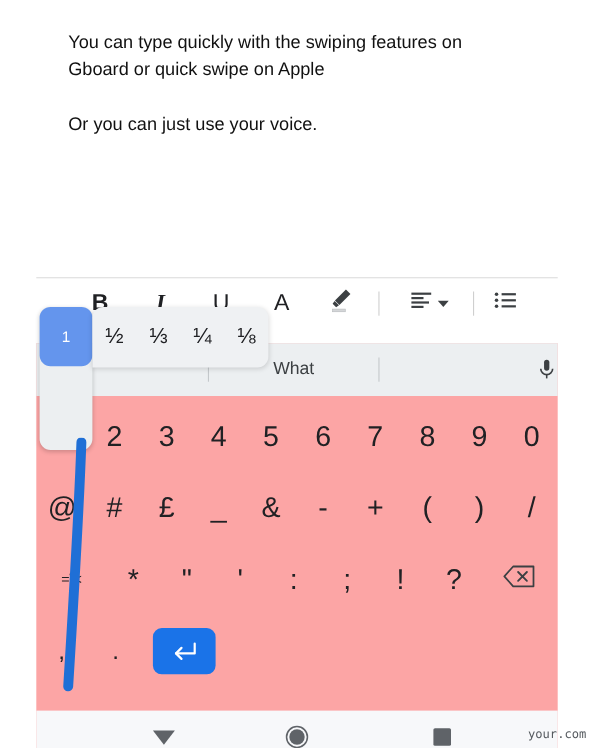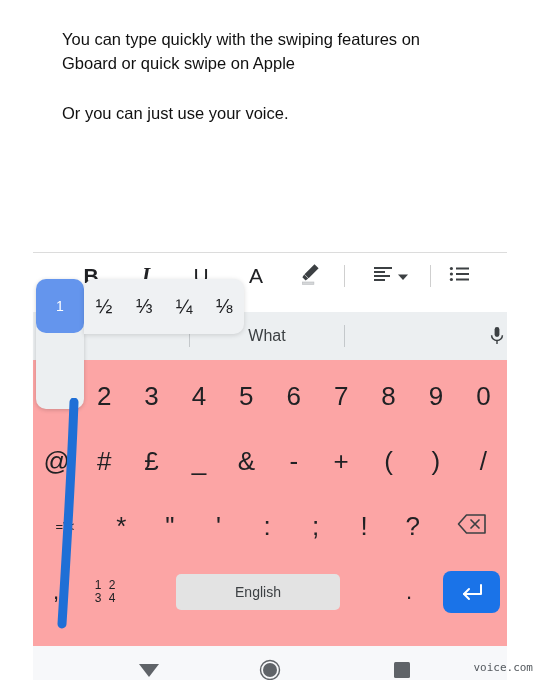--- a/index.html
+++ b/index.html
@@ -384,29 +384,20 @@
           <svg width="30" height="22" viewBox="0 0 30 22">
             <path d="M9.5 2 L28 2 L28 20 L9.5 20 L1.5 11 Z" fill="none" stroke="#3c4043" stroke-width="1.6" stroke-linejoin="round"></path>
             <path d="M14 7 L22 15 M22 7 L14 15" stroke="#3c4043" stroke-width="1.7" stroke-linecap="round"></path>
           </svg>
         </span>
       </div>
     </div>
 
     <div class="krow" id="krow-3">
       <div class="key" id="key-comma">,</div>
-      <div class="key" id="key-num">
-        <div class="numpad-glyph">
-          <div>1 2</div>
-          <div>3 4</div>
-        </div>
-      </div>
-      <div class="key" id="key-space">
-        <div id="spacebar-cap">English</div>
-      </div>
       <div class="key" id="key-period">.</div>
       <div class="key" id="key-enter">
         <div id="enter-cap">
           <svg width="26" height="22" viewBox="0 0 26 22">
             <path d="M23 4 L23 13 L6 13" fill="none" stroke="#ffffff" stroke-width="2" stroke-linecap="round" stroke-linejoin="round"></path>
             <path d="M11 8 L6 13 L11 18" fill="none" stroke="#ffffff" stroke-width="2" stroke-linecap="round" stroke-linejoin="round"></path>
           </svg>
         </div>
       </div>
     </div>
@@ -442,13 +433,13 @@
   <div class="frac">¼</div>
   <div class="frac">⅛</div>
 </div>
 
 <div id="swipe-trail">
   <svg width="40" height="232" viewBox="0 0 40 232">
     <path d="M28 4 C26 60, 22 130, 16 226" fill="none" stroke="#1f6fd6" stroke-width="9" stroke-linecap="round"></path>
   </svg>
 </div>
 
-<div id="watermark">voice.com</div>
+<div id="watermark">your.com</div>
 
 </body></html>

